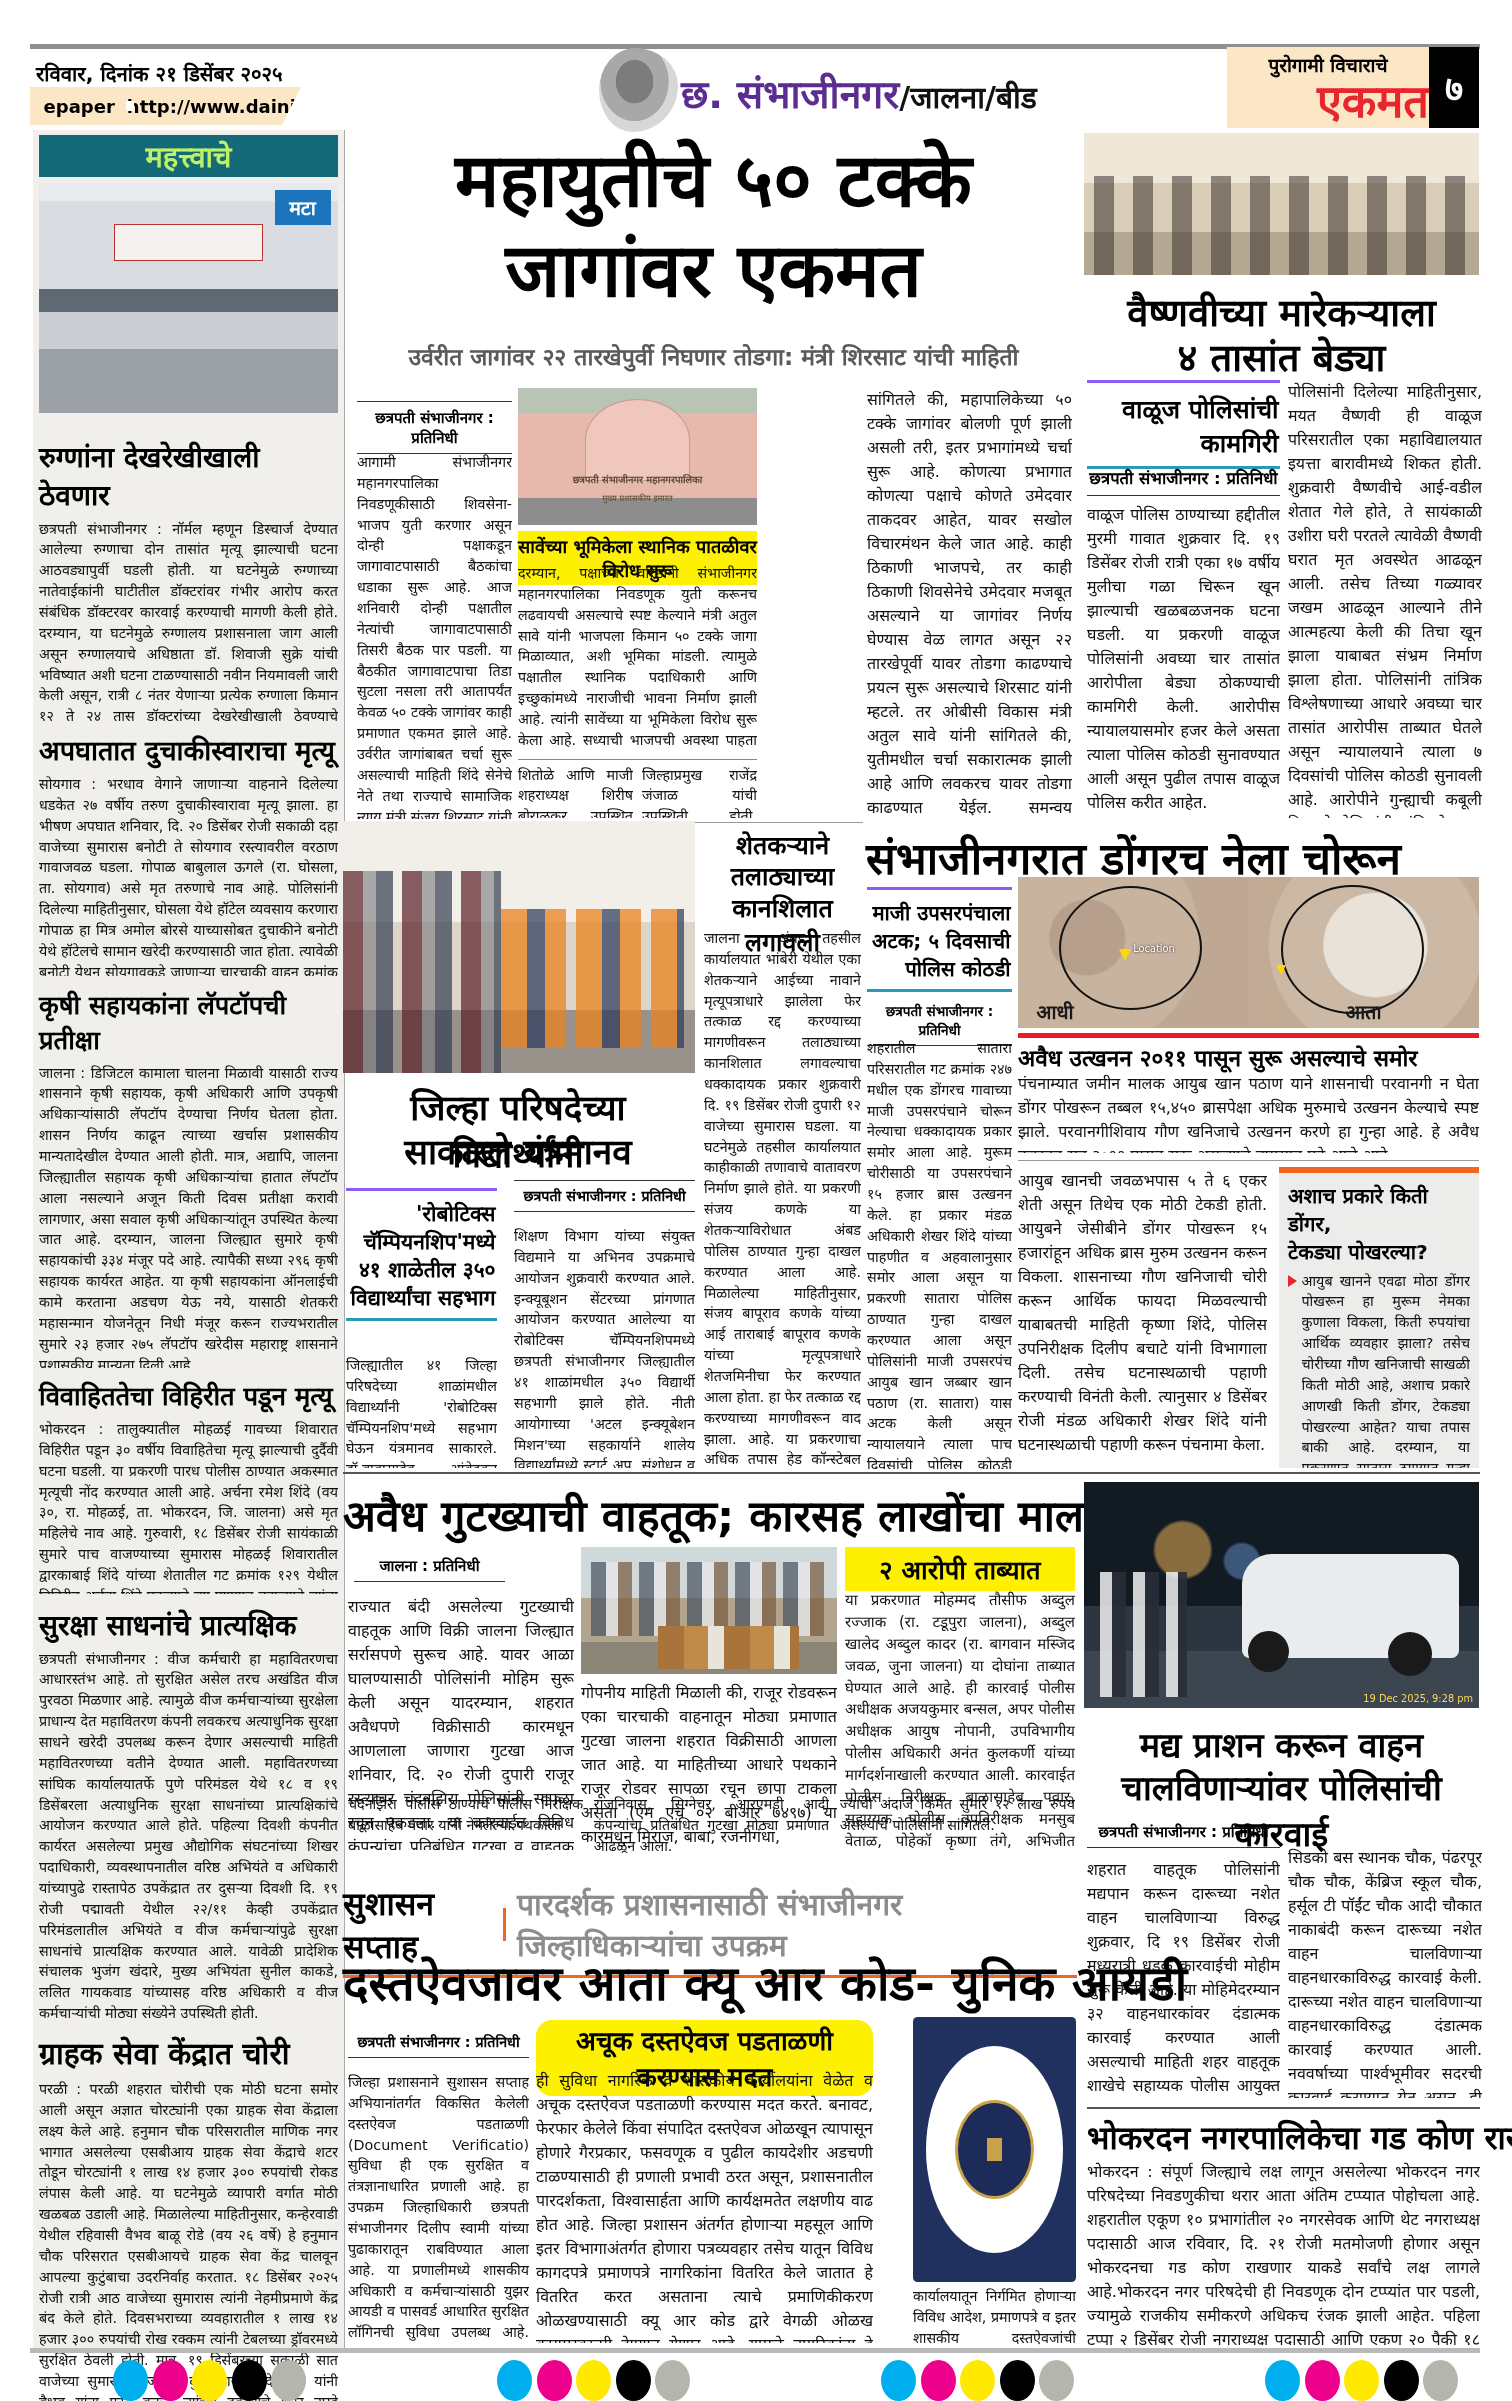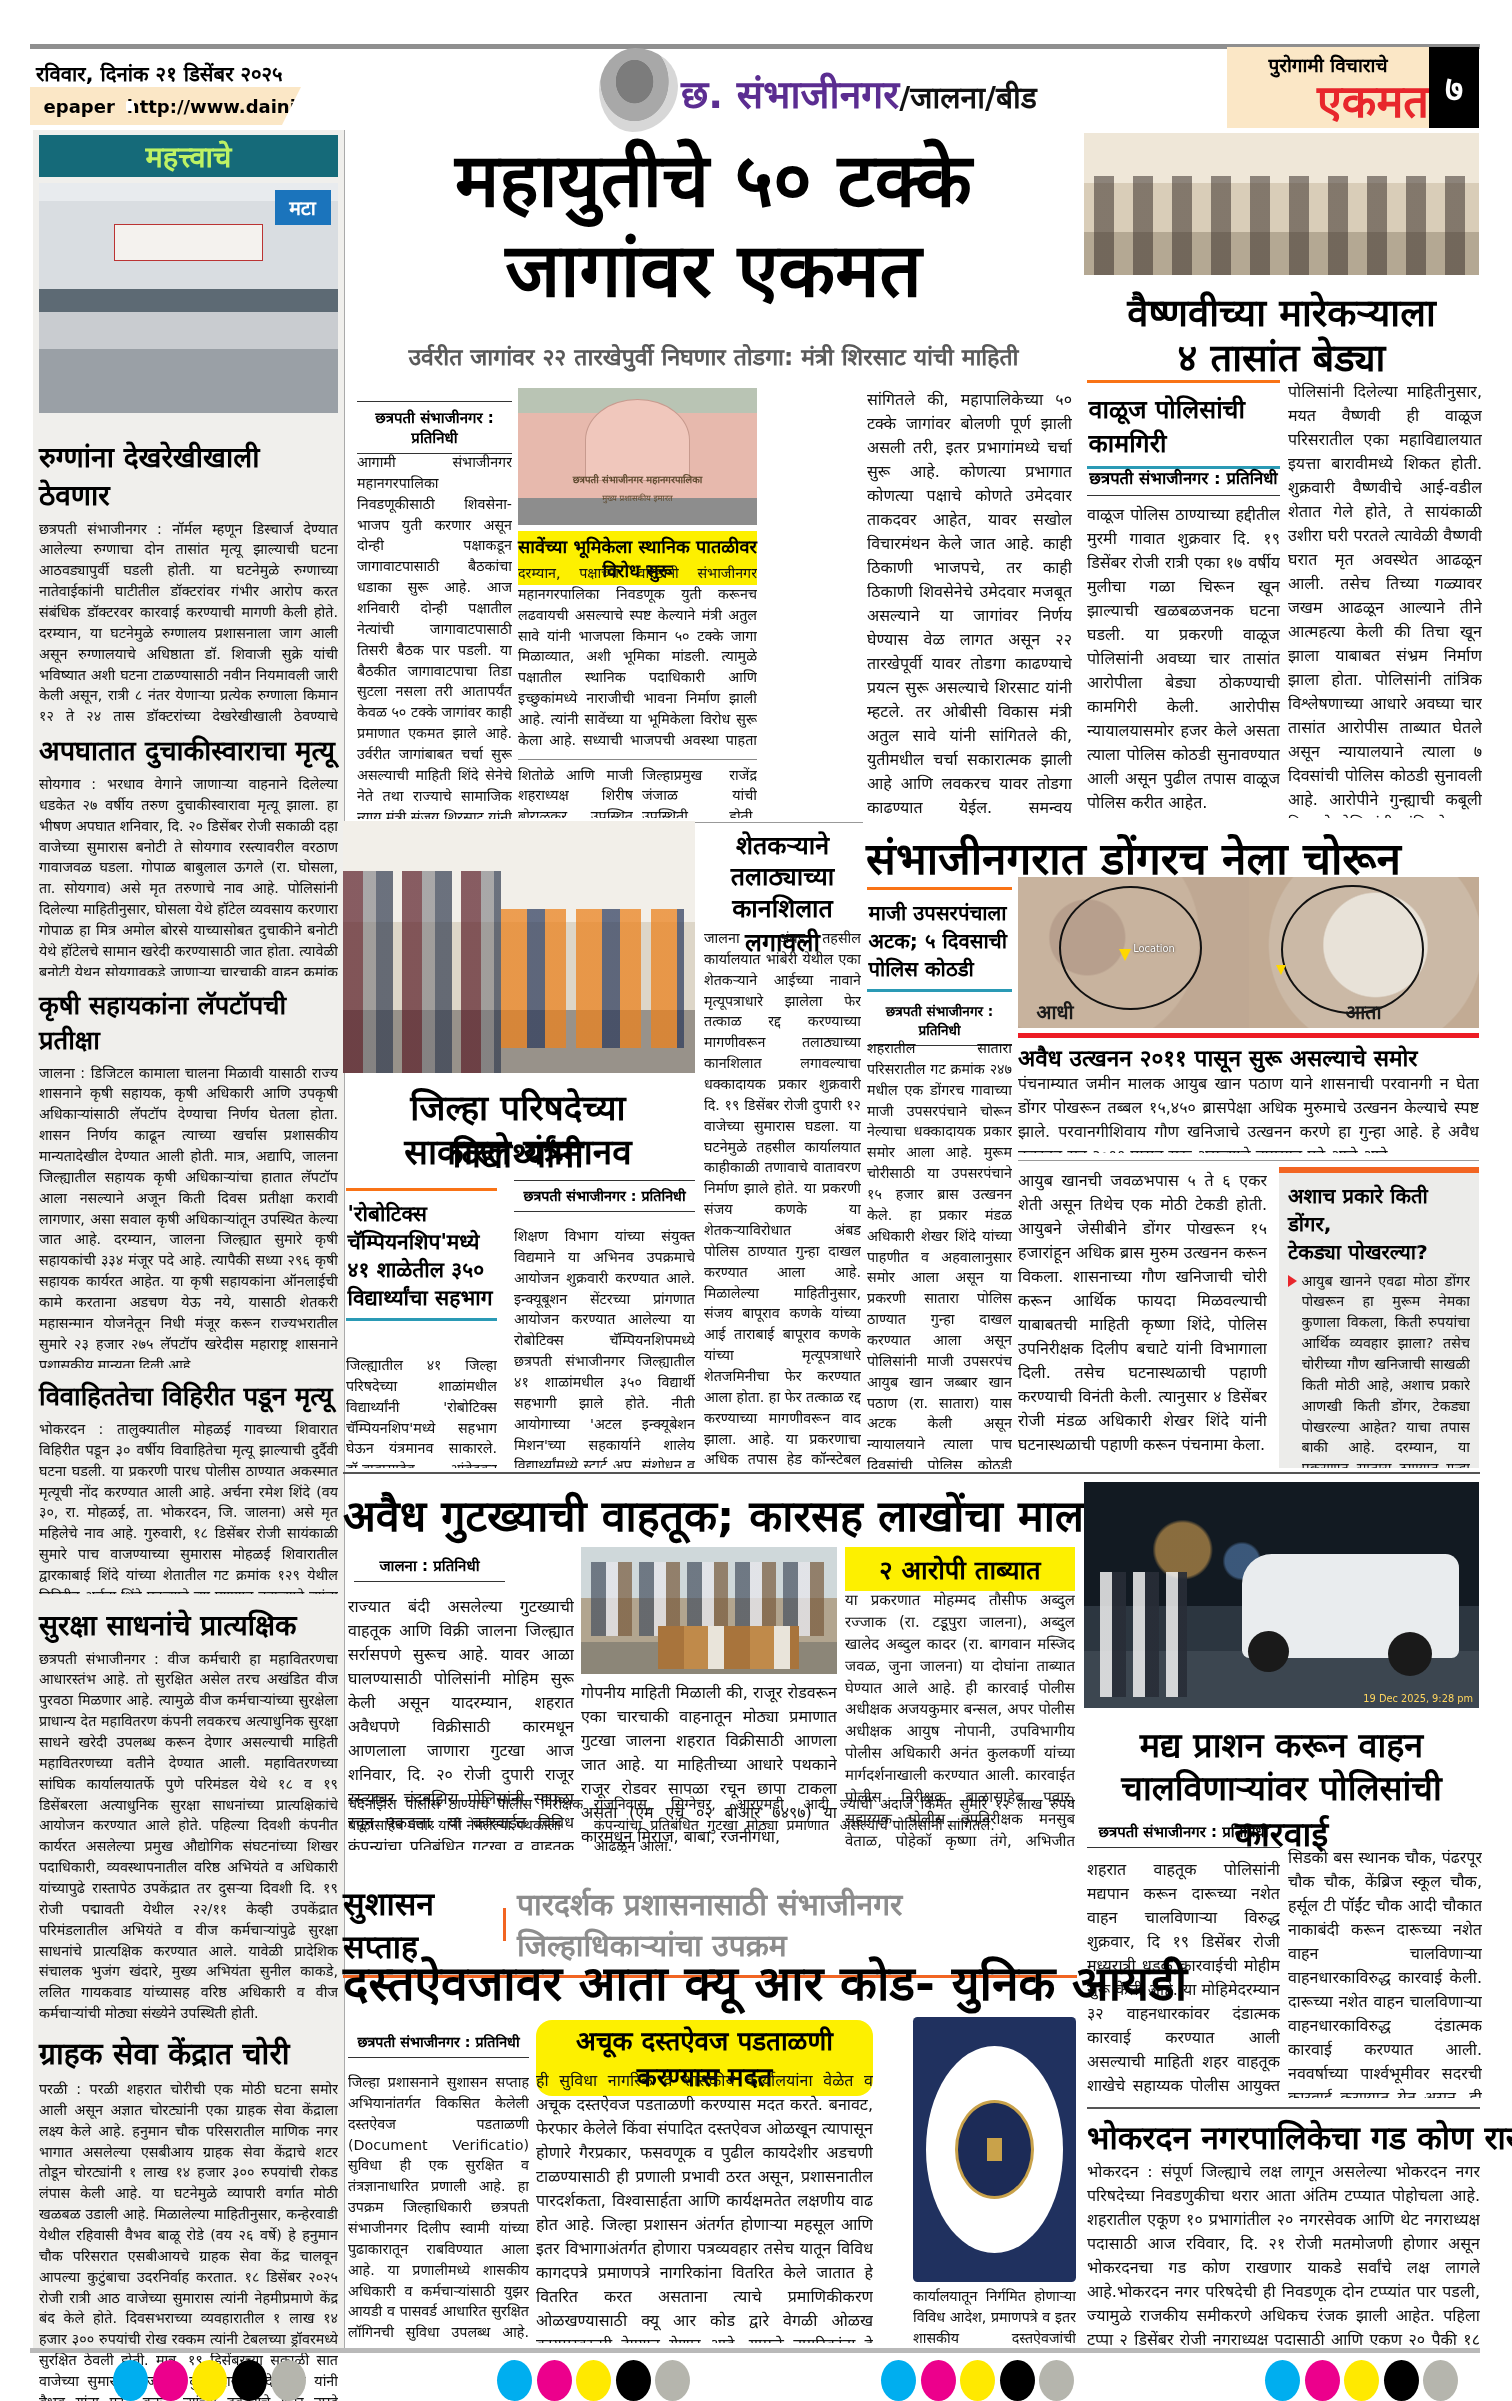--- a/index.html
+++ b/index.html
@@ -6,22 +6,22 @@
   html,body { background:#e9e9e9; }
   body { font-family:"DejaVu Sans","Liberation Sans",sans-serif; }
   #page { position:relative; width:1512px; height:2401px; background:#ffffff; margin:0 auto; overflow:hidden; }
   .abs { position:absolute; }
   .bt { font-size:14.3px; line-height:1.46; text-align:justify; overflow:hidden; color:#111; }
   .bt2 { font-size:16px; line-height:1.5; text-align:justify; overflow:hidden; color:#111; }
   .hl { font-weight:bold; color:#000; }
   .center { text-align:center; }
   .byl { font-weight:bold; font-size:16.6px; text-align:center; color:#000;
          border-top:1.5px solid #333; border-bottom:1.5px solid #333; padding:5.3px 0; }
-  .kicker { font-weight:bold; color:#000; text-align:left;
-            border-top:3px solid #f97316; border-bottom:3px solid #2a9ab5; padding:7.5px 1.5px; }
+  .kicker { font-weight:bold; color:#000; text-align:right;
+            border-top:3px solid #8b5cf6; border-bottom:3px solid #2a9ab5; padding:7.5px 1.5px; }
   .hairline { background:#555; height:1.5px; }
   .rule-thin { background:#999; height:0.8px; }
   .photo { overflow:hidden; }
   .yellowbar { background:#fdf000; font-weight:bold; color:#000; }
   .dotrow { display:flex; gap:4.5px; }
   .dot { width:35px; height:41px; border-radius:50%; }
   .graytxt { color:#8d8d8d; }
 </style>
 </head>
 <body>

